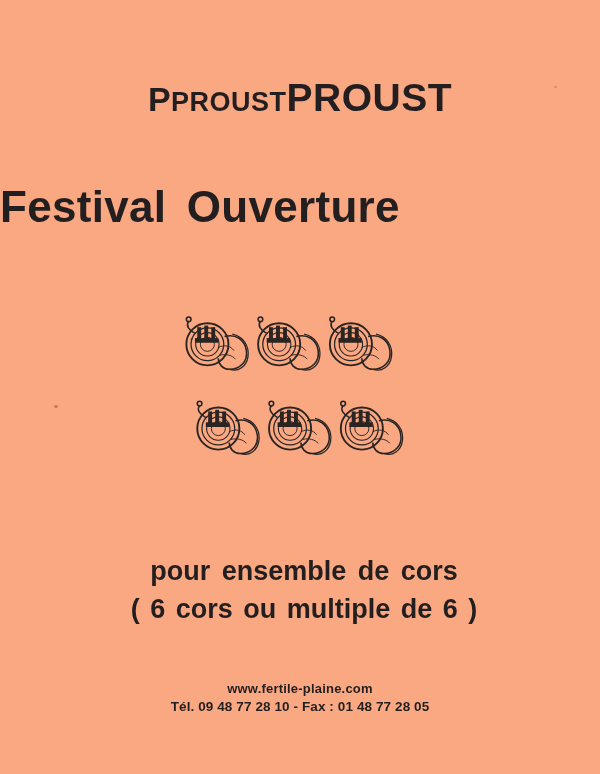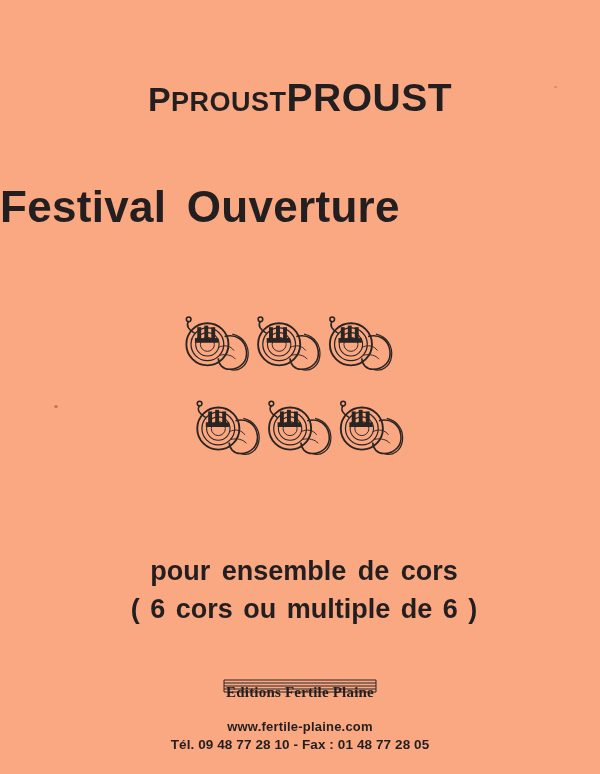--- a/index.html
+++ b/index.html
@@ -203,29 +203,17 @@
       </g>
     </svg>
   </div>
 
   <div class="instrumentation">
     <div class="line1">pour  ensemble de cors</div>
     <div class="line2">( 6 cors ou multiple de 6 )</div>
   </div>
 
   <div class="publisher">
-    <div class="publisher-logo">
-      <svg width="160" height="34" viewBox="0 0 160 34" xmlns="http://www.w3.org/2000/svg">
-        <line x1="4" y1="4" x2="156" y2="4" stroke="#2a2423" stroke-width="1"></line>
-        <line x1="4" y1="7" x2="156" y2="7" stroke="#2a2423" stroke-width="1"></line>
-        <line x1="4" y1="10" x2="156" y2="10" stroke="#2a2423" stroke-width="1"></line>
-        <line x1="4" y1="13" x2="156" y2="13" stroke="#2a2423" stroke-width="1"></line>
-        <line x1="4" y1="16" x2="156" y2="16" stroke="#2a2423" stroke-width="1"></line>
-        <line x1="4" y1="4" x2="4" y2="16" stroke="#2a2423" stroke-width="1"></line>
-        <line x1="156" y1="4" x2="156" y2="16" stroke="#2a2423" stroke-width="1"></line>
-      </svg>
-      <div class="logo-name">Editions Fertile Plaine</div>
-    </div>
     <div class="publisher-web">www.fertile-plaine.com</div>
     <div class="publisher-phone">Tél. 09 48 77 28 10  -  Fax : 01 48 77 28 05</div>
   </div>
 
 </div>
 
 </body></html>

